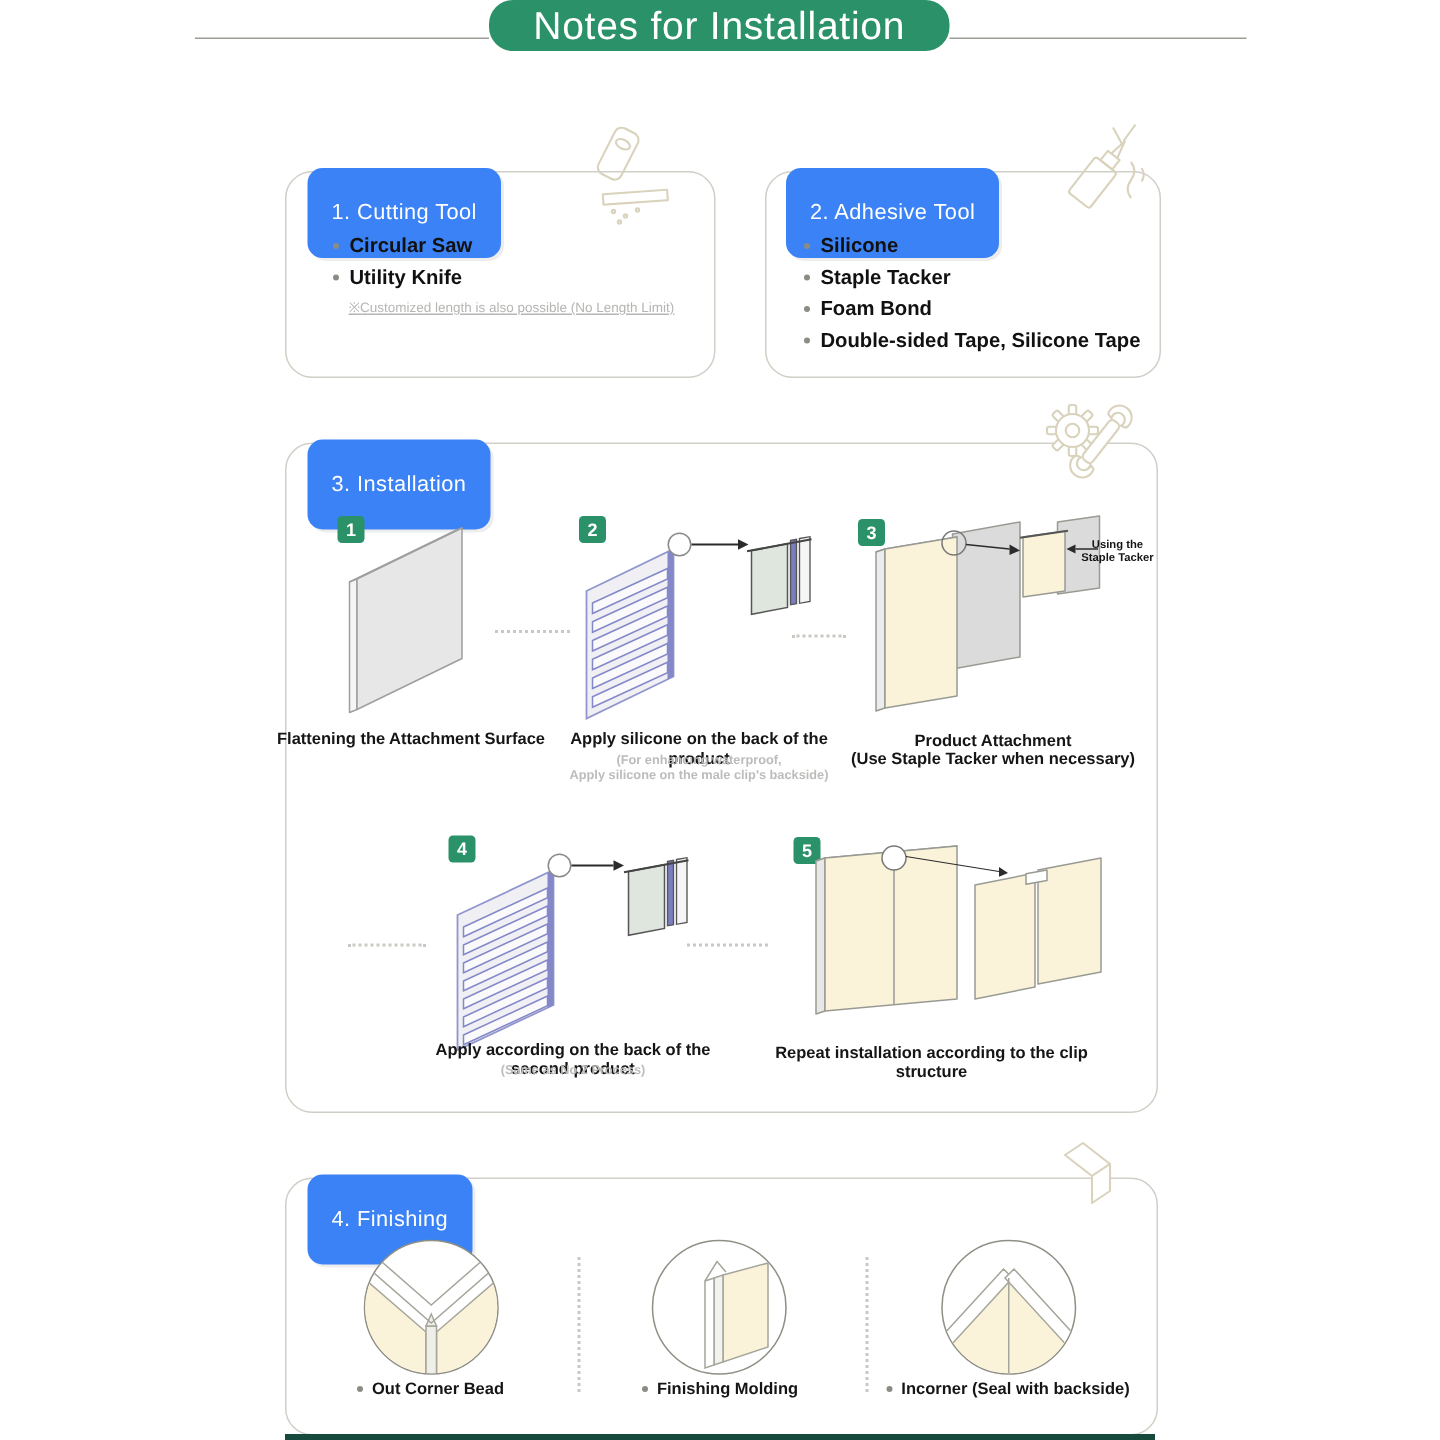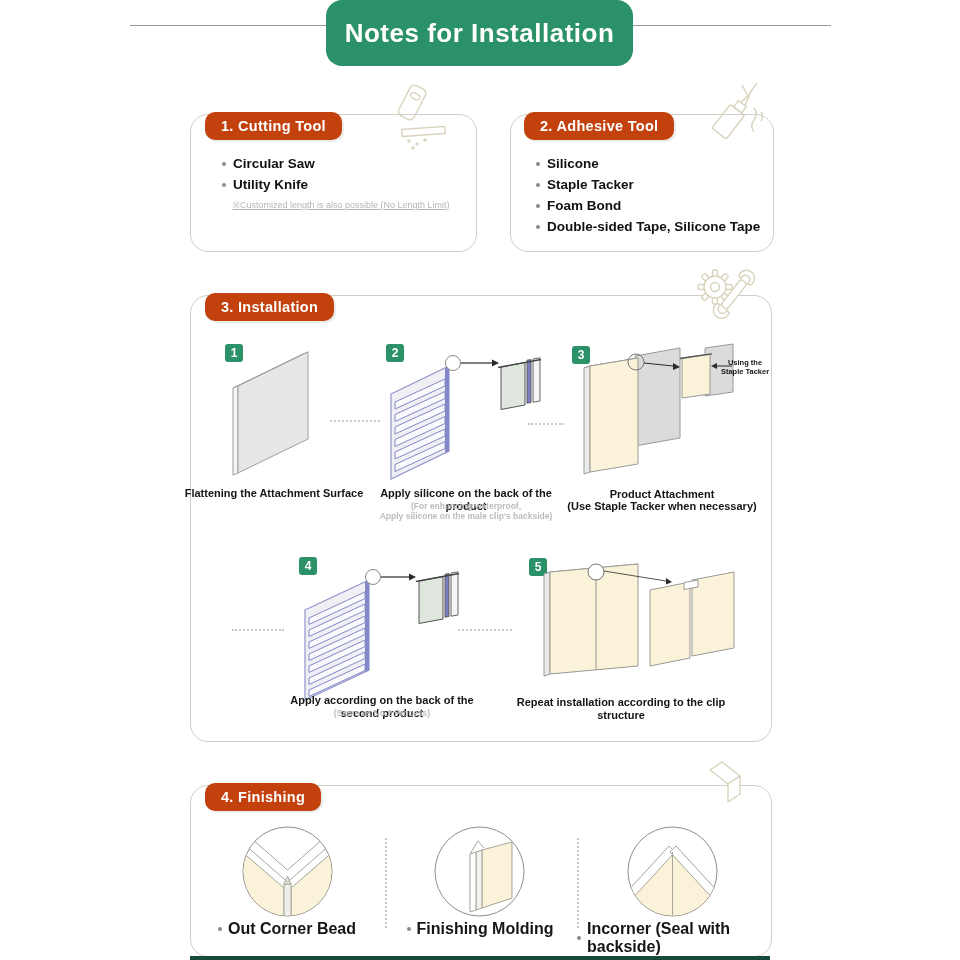--- a/index.html
+++ b/index.html
@@ -1,36 +1,36 @@
 <!DOCTYPE html>
 <html><head>
 <meta charset="utf-8">
 <style>
   html,body{margin:0;padding:0;background:#ffffff;}
   .canvas{position:relative;width:960px;height:960px;background:#fff;overflow:hidden;
           font-family:"Liberation Sans",sans-serif;}
   .hline{position:absolute;height:1px;background:#9c9c96;top:25px;}
-  .header{position:absolute;left:326px;top:0;width:307px;height:66px;background:#2a9168;
+  .header{position:absolute;left:326px;top:0;width:307px;height:34px;background:#2a9168;
           border-radius:16px;display:flex;align-items:center;justify-content:center;
-          color:#fff;font-size:26px;font-weight:bold;letter-spacing:.5px;}
+          color:#fff;font-size:26px;font-weight:normal;letter-spacing:.5px;}
   .box{position:absolute;border:1.5px solid #cfcfc7;border-radius:18px;background:#fff;}
-  .seclabel{position:absolute;background:#c2410c;color:#fff;font-weight:bold;font-size:14.5px;
-            padding:6px 16px;border-radius:10px;letter-spacing:.3px;box-shadow:2px 2px 0 rgba(0,0,0,.07);}
+  .seclabel{position:absolute;background:#3b82f6;color:#fff;font-weight:normal;font-size:14.5px;
+            padding:22px 16px;border-radius:10px;letter-spacing:.3px;box-shadow:2px 2px 0 rgba(0,0,0,.07);}
   .tools{position:absolute;text-align:center;}
   .tool-item{font-size:13.5px;font-weight:bold;color:#111;margin:0 0 6px 0;display:flex;align-items:center;gap:7px;}
   .dot{width:4px;height:4px;border-radius:50%;background:#8c8c85;flex:none;}
   .note{font-size:9px;color:#b5b5b3;margin-top:2px;margin-left:-7px;text-decoration:underline;}
   .badge{position:absolute;width:18px;height:18px;background:#2a9168;border-radius:3px;color:#fff;
          font-size:12px;font-weight:bold;display:flex;align-items:center;justify-content:center;}
   .cap{position:absolute;font-size:11px;font-weight:bold;color:#151515;text-align:center;line-height:12.5px;}
   .sub{position:absolute;font-size:8.5px;font-weight:bold;color:#bcbcba;text-align:center;line-height:10.5px;}
   .annot{position:absolute;font-size:7.5px;font-weight:bold;color:#151515;line-height:9px;text-align:center;}
   .dotline{position:absolute;border-top:2px dotted #c9c9c3;}
   .vdotline{position:absolute;border-left:2px dotted #c9c9c3;}
-  .fin-cap{position:absolute;font-size:16px;font-weight:bold;color:#151515;display:flex;
+  .fin-cap{position:absolute;font-size:11px;font-weight:bold;color:#151515;display:flex;
            align-items:center;justify-content:center;gap:6px;}
   .footer{position:absolute;left:190px;top:956px;width:580px;height:4px;background:#17493d;}
   svg{position:absolute;overflow:visible;}
 </style>
 </head>
 <body>
 
 <div class="canvas">
 
   <div class="hline" style="left:130px;width:196px;"></div>

